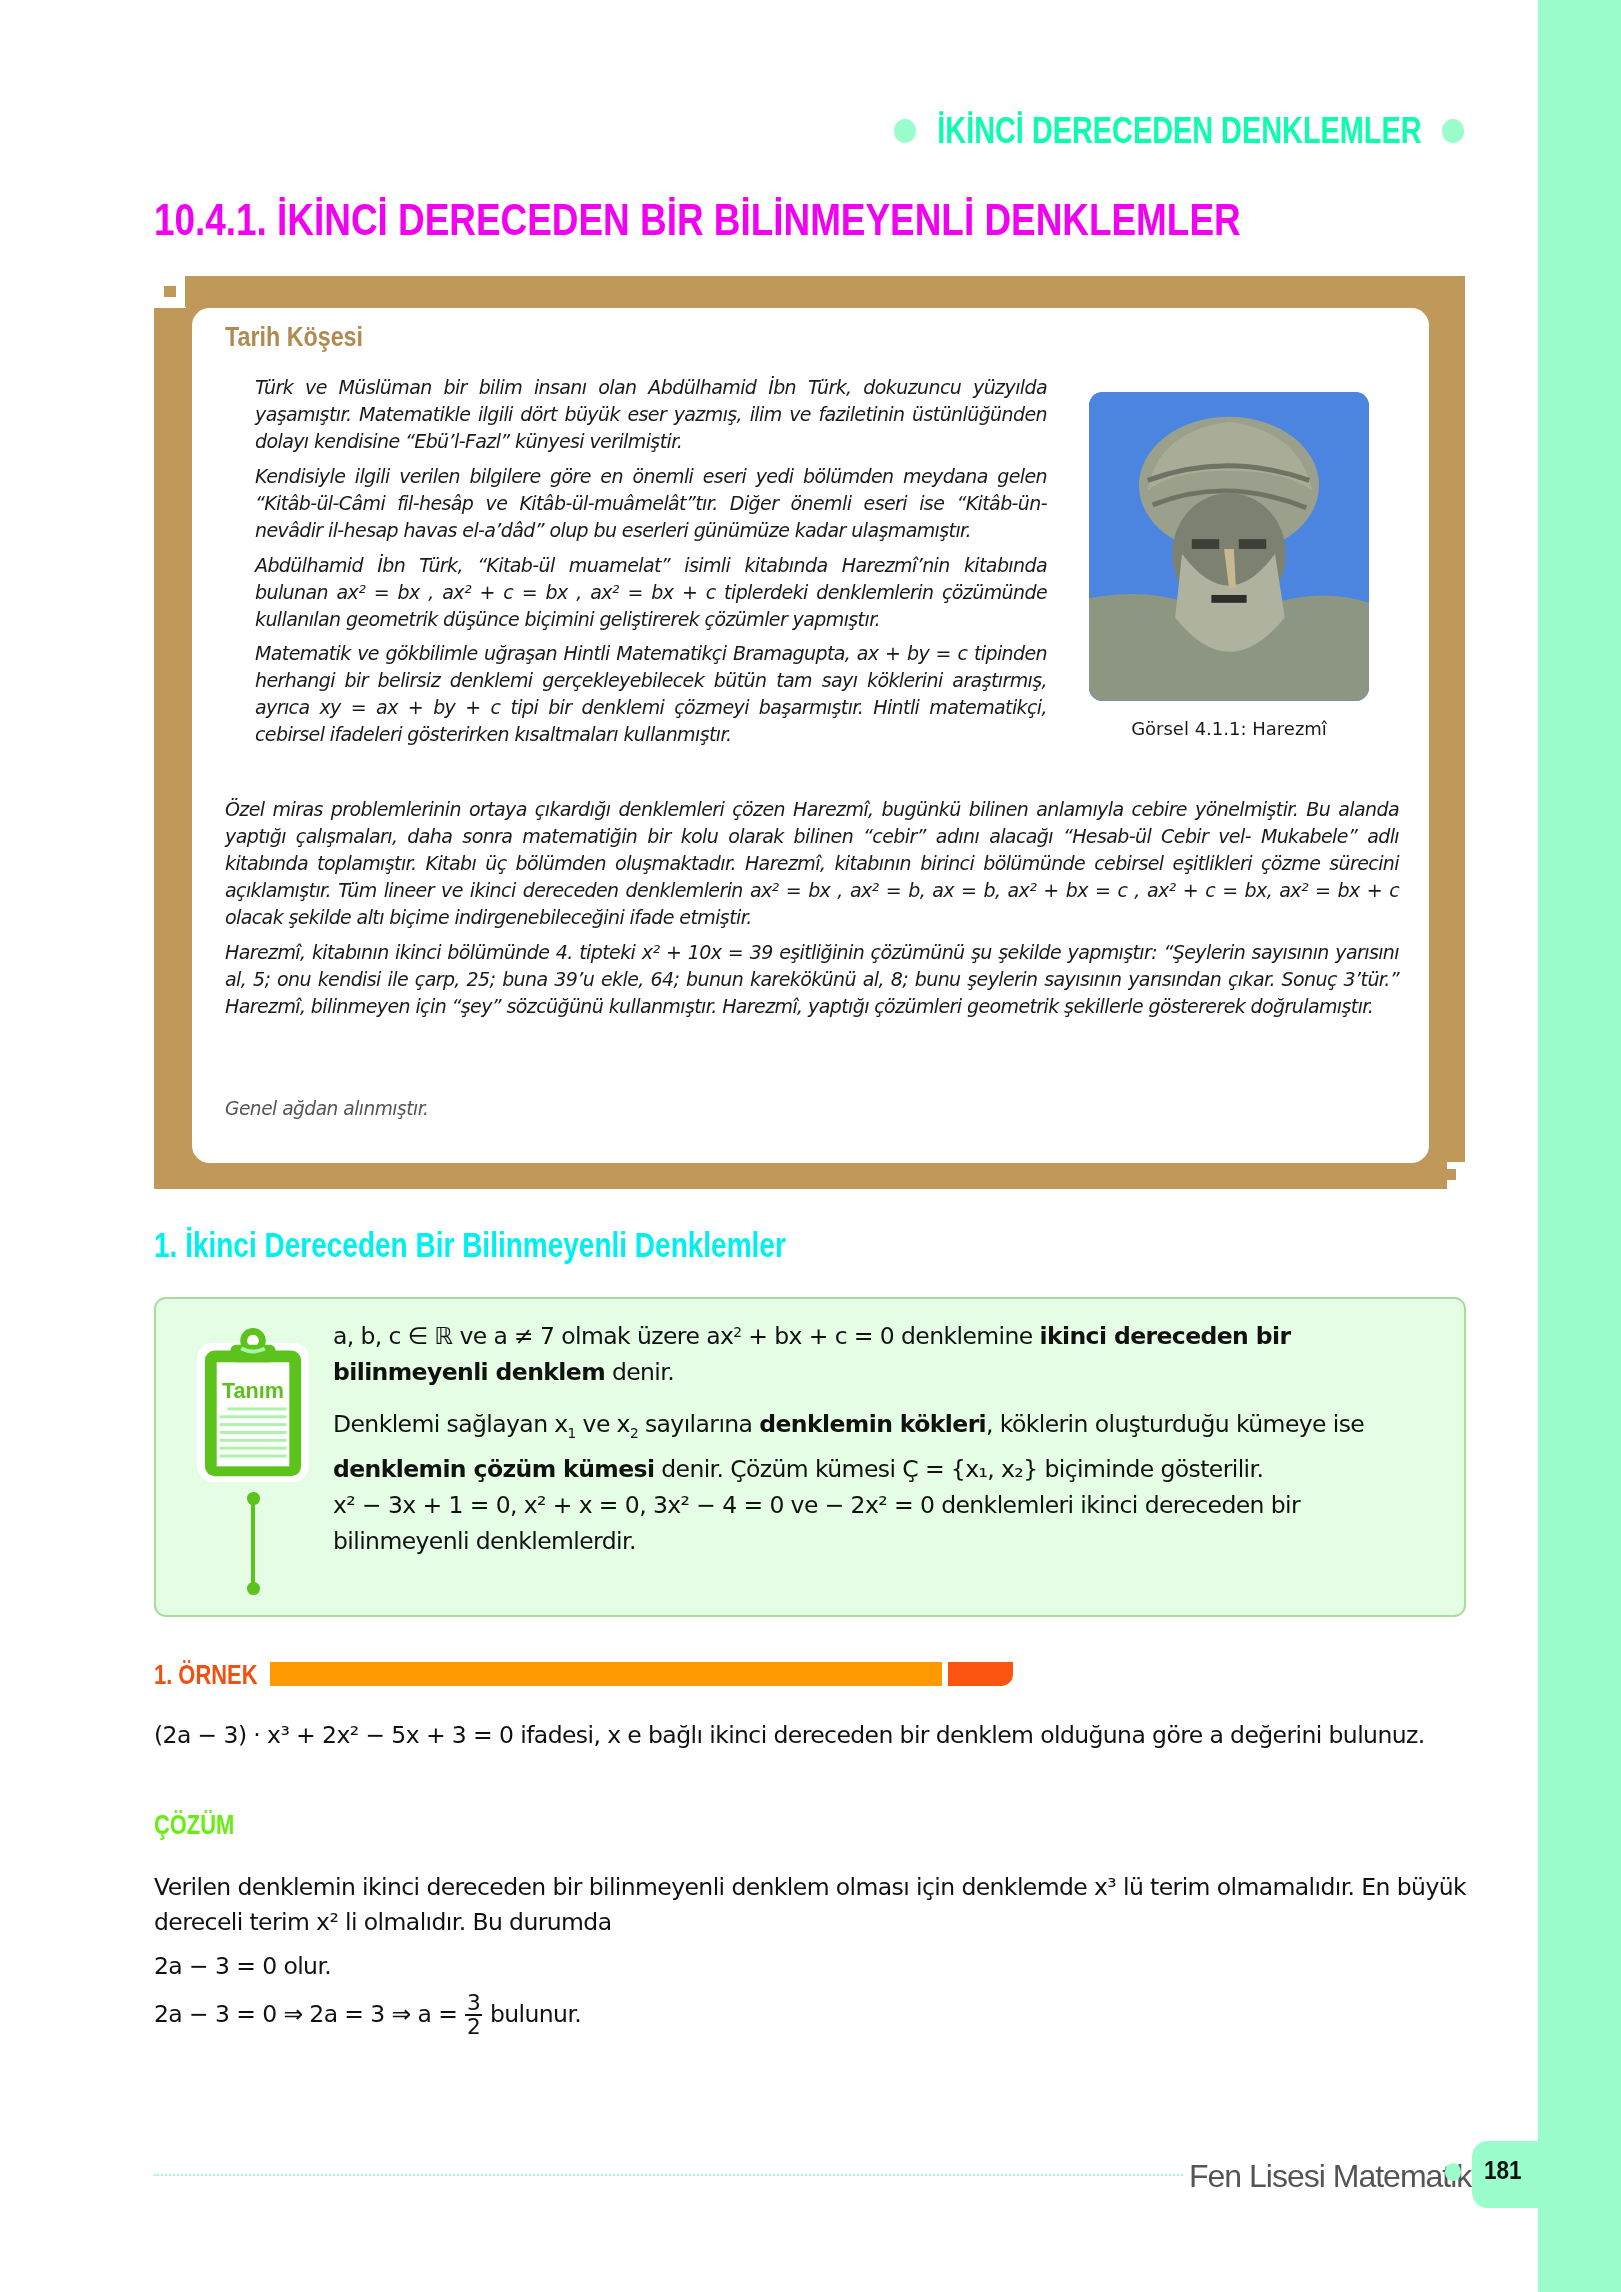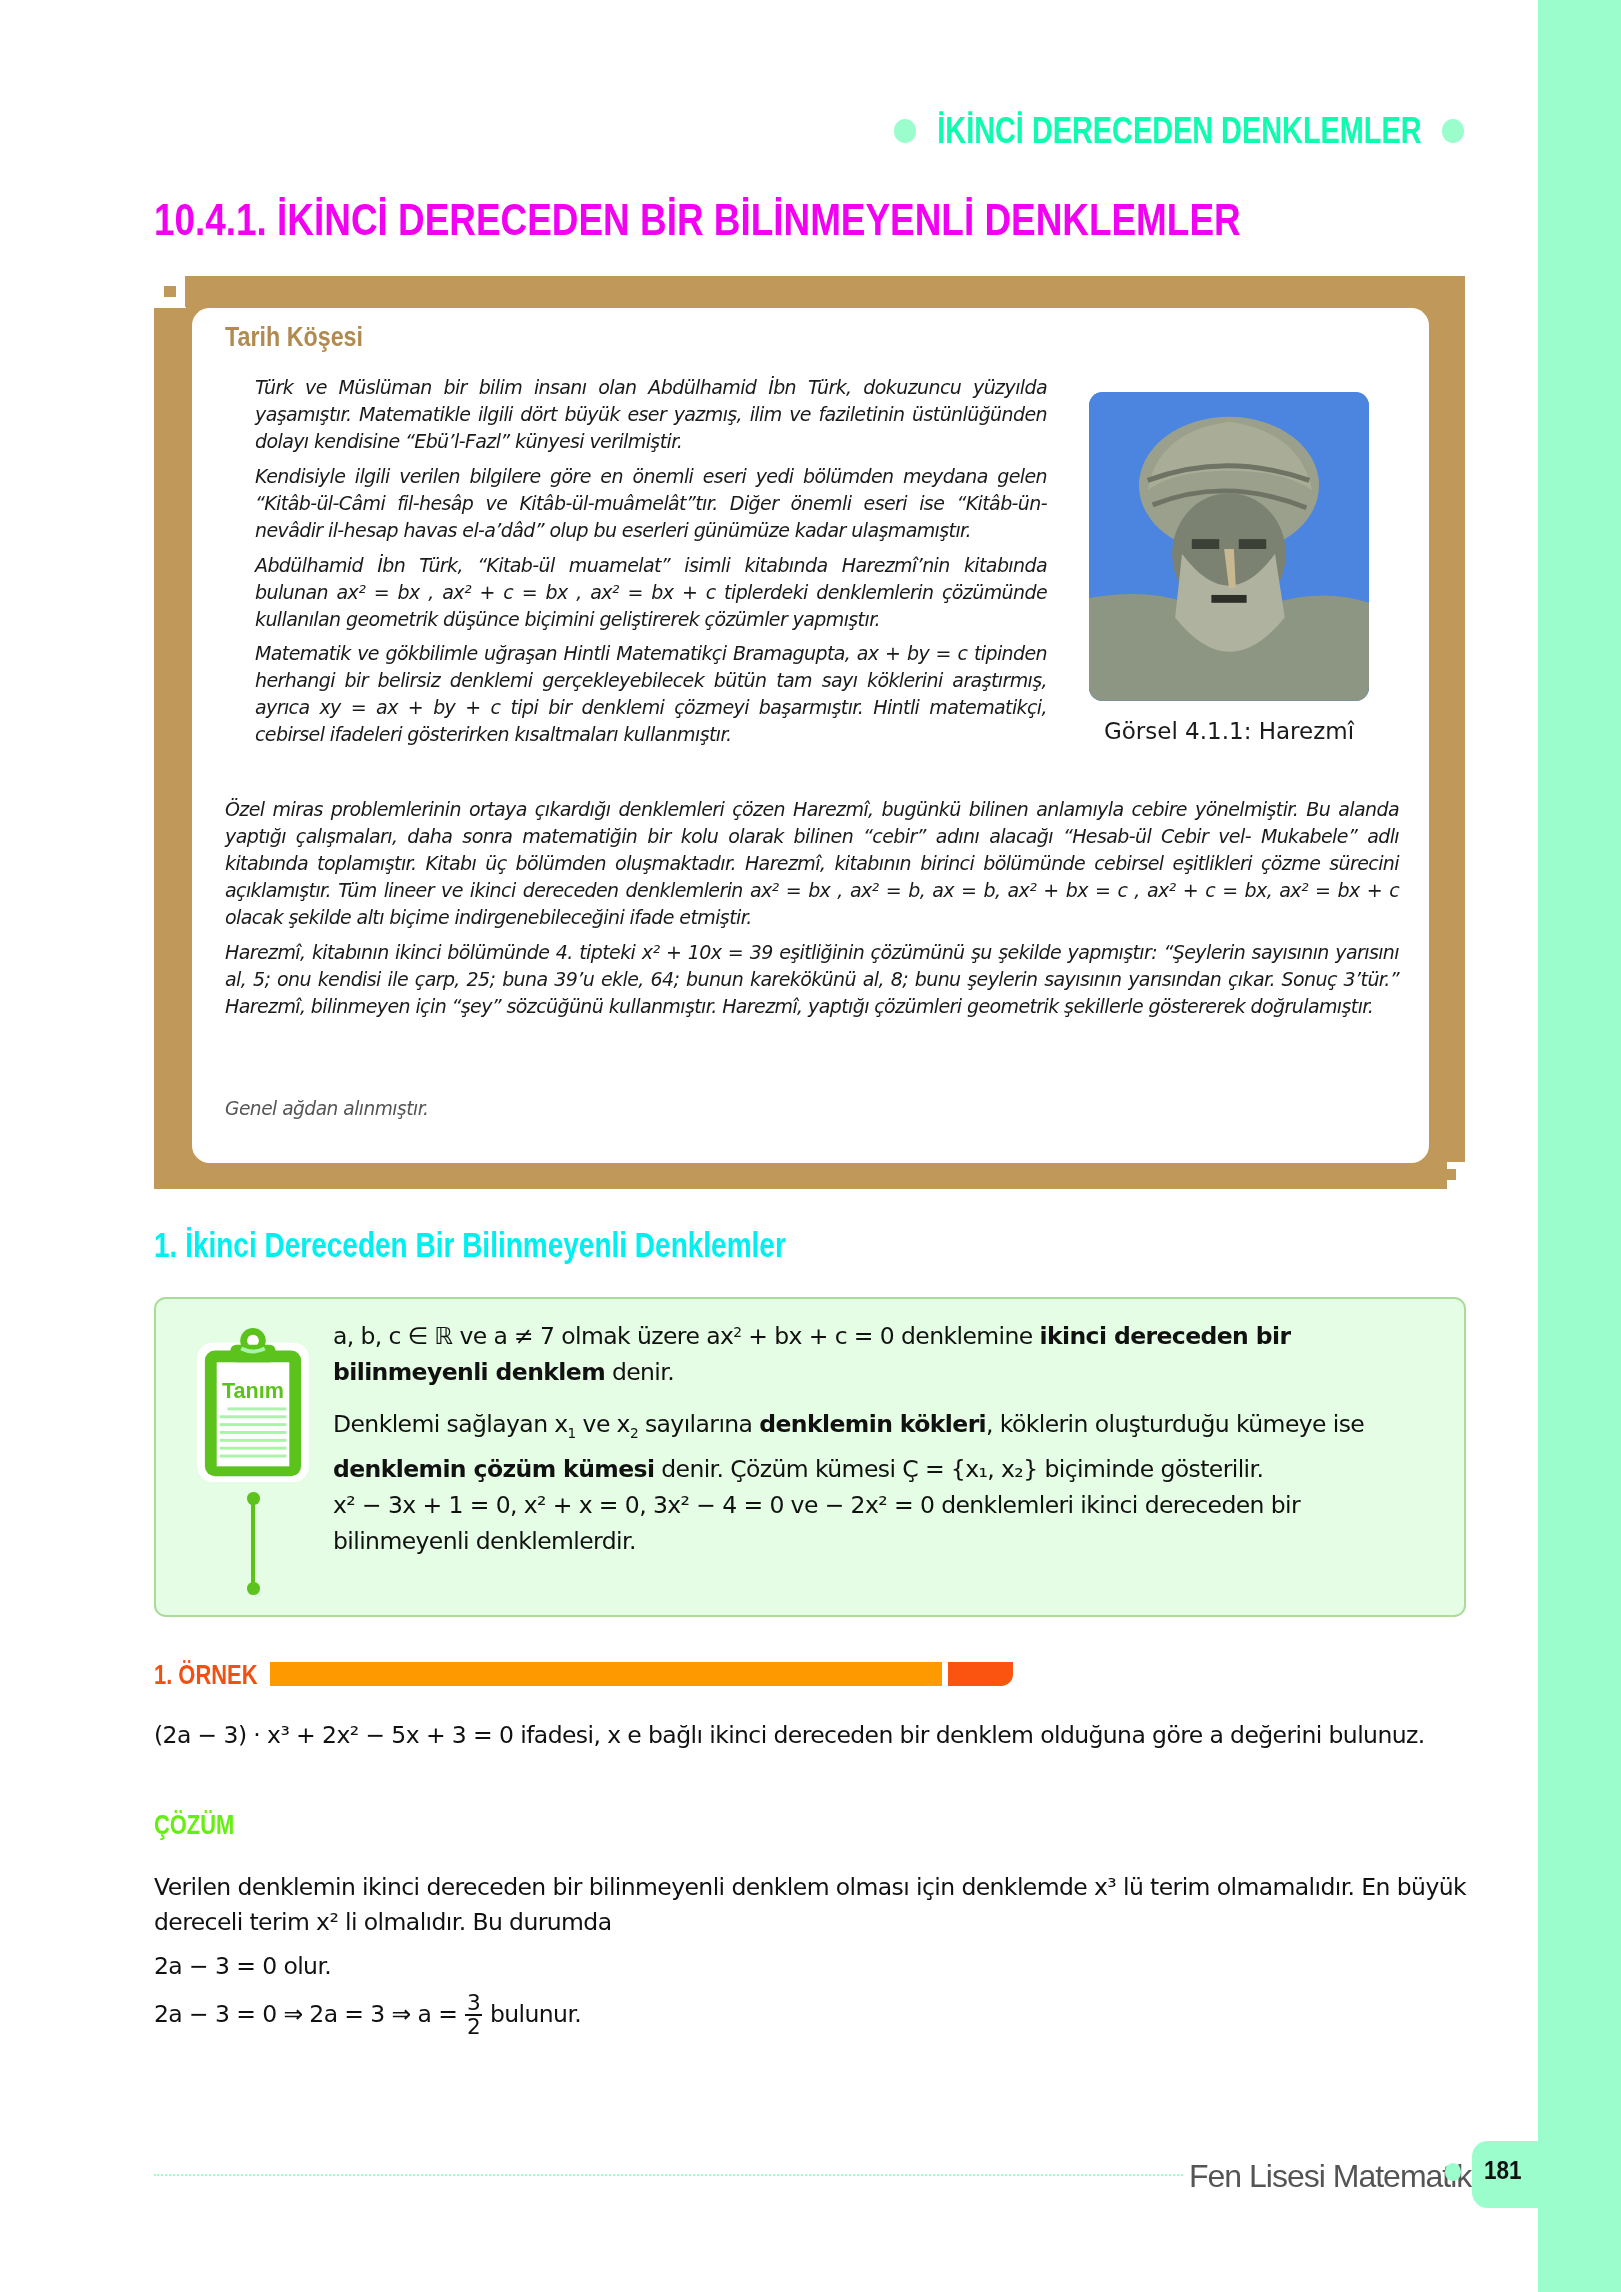--- a/index.html
+++ b/index.html
@@ -23,21 +23,21 @@
   .hist-title { position:absolute; left:225px; top:321px; font-family:"Liberation Sans", sans-serif; font-weight:bold; font-size:27.4px;
          color:#b08a50; transform:scaleX(0.85); transform-origin:left; }
   .hist-text { position:absolute; font-family:"DejaVu Sans", sans-serif; font-style:italic; font-size:19px; line-height:27px;
          color:#1a1a1a; text-align:justify; letter-spacing:-0.6px; }
   .hist-text p { margin:0 0 7.8px 0; }
   .col-left { left:218px; top:374px; width:792px;margin-left:37px; }
   .col-full { left:225px; top:796px; width:1174px; }
   .hist-source { position:absolute; left:225px; top:1098px; font-style:italic; font-size:18.6px; color:#555; letter-spacing:-0.5px; }
 
   .portrait { position:absolute; left:1089px; top:392px; width:280px; height:309px; border-radius:13.7px; overflow:hidden; background:#4a86e0; }
-  .portrait-cap { position:absolute; left:1089px; top:718px; width:280px; text-align:center; font-size:23px; color:#1a1a1a; }
+  .portrait-cap { position:absolute; left:1089px; top:718px; width:280px; text-align:center; font-size:18px; color:#1a1a1a; }
 
   
   .sec-title { position:absolute; left:154px; top:1225px; font-family:"Liberation Sans", sans-serif; font-weight:bold; font-size:35px;
          color:#00f0f0; transform:scaleX(0.8); transform-origin:left; white-space:nowrap; }
 
   
   .def-box { position:absolute; left:154px; top:1297px; width:1308px; height:316px; background:#e4fde4; border:2.9px solid #a8dc98;
          border-radius:11.8px; }
   .def-icon { position:absolute; left:195px; top:1325px; width:116px; height:159px; }
   .def-line { position:absolute; left:251px; top:1498px; width:3.9px; height:90px; background:#5cc21c; }

